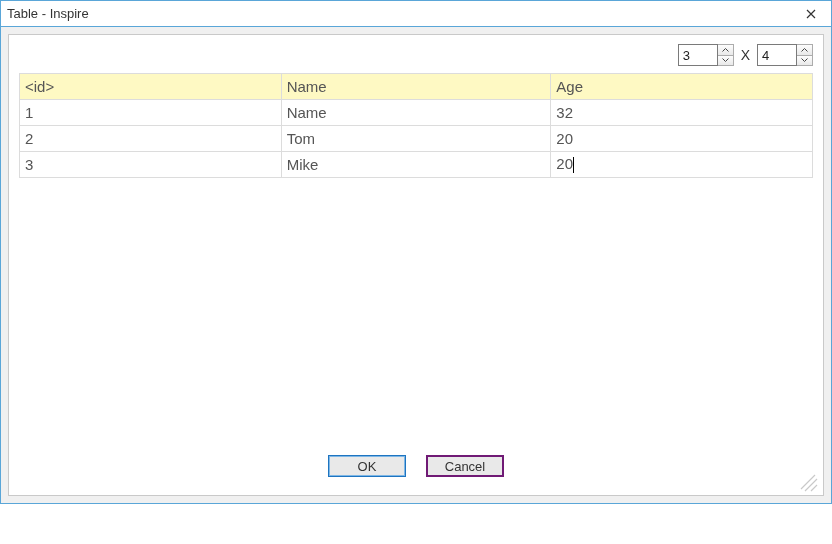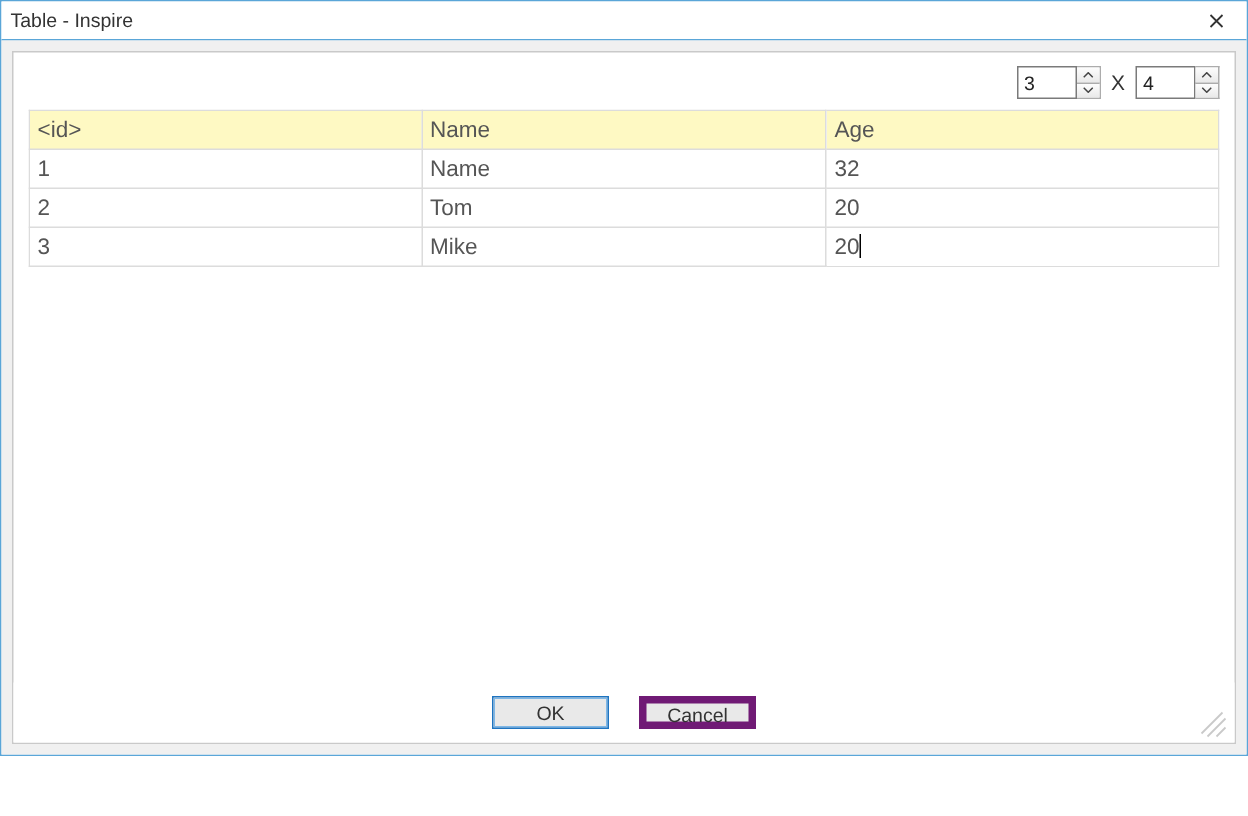--- a/index.html
+++ b/index.html
@@ -118,30 +118,30 @@
     width: 1px; height: 16px;
     background: #000;
     vertical-align: middle;
     position: relative;
     top: -1px;
     animation: blink 1s steps(1) infinite;
   }
   @keyframes blink { 50% { opacity: 0; } }
   .footer {
     height: 40px;
-    display: flex; align-items: center; justify-content: center;
+    display: flex; justify-content: center;
     gap: 20px;
     border-top: 0px solid transparent;
     background: #fff;
     position: relative;
   }
   .btn {
     min-width: 78px;
     height: 22px;
-    border: 5px solid #701a75;
+    border: 2px solid #701a75;
     background: #e9e9e9;
     font-size: 13px;
     color: #333;
     cursor: pointer;
     padding: 0 12px;
     font-family: inherit;
   }
   .btn.default {
     border: 1px solid #1e74c0;
     box-shadow: inset 0 0 0 1px #7eb7e6;

